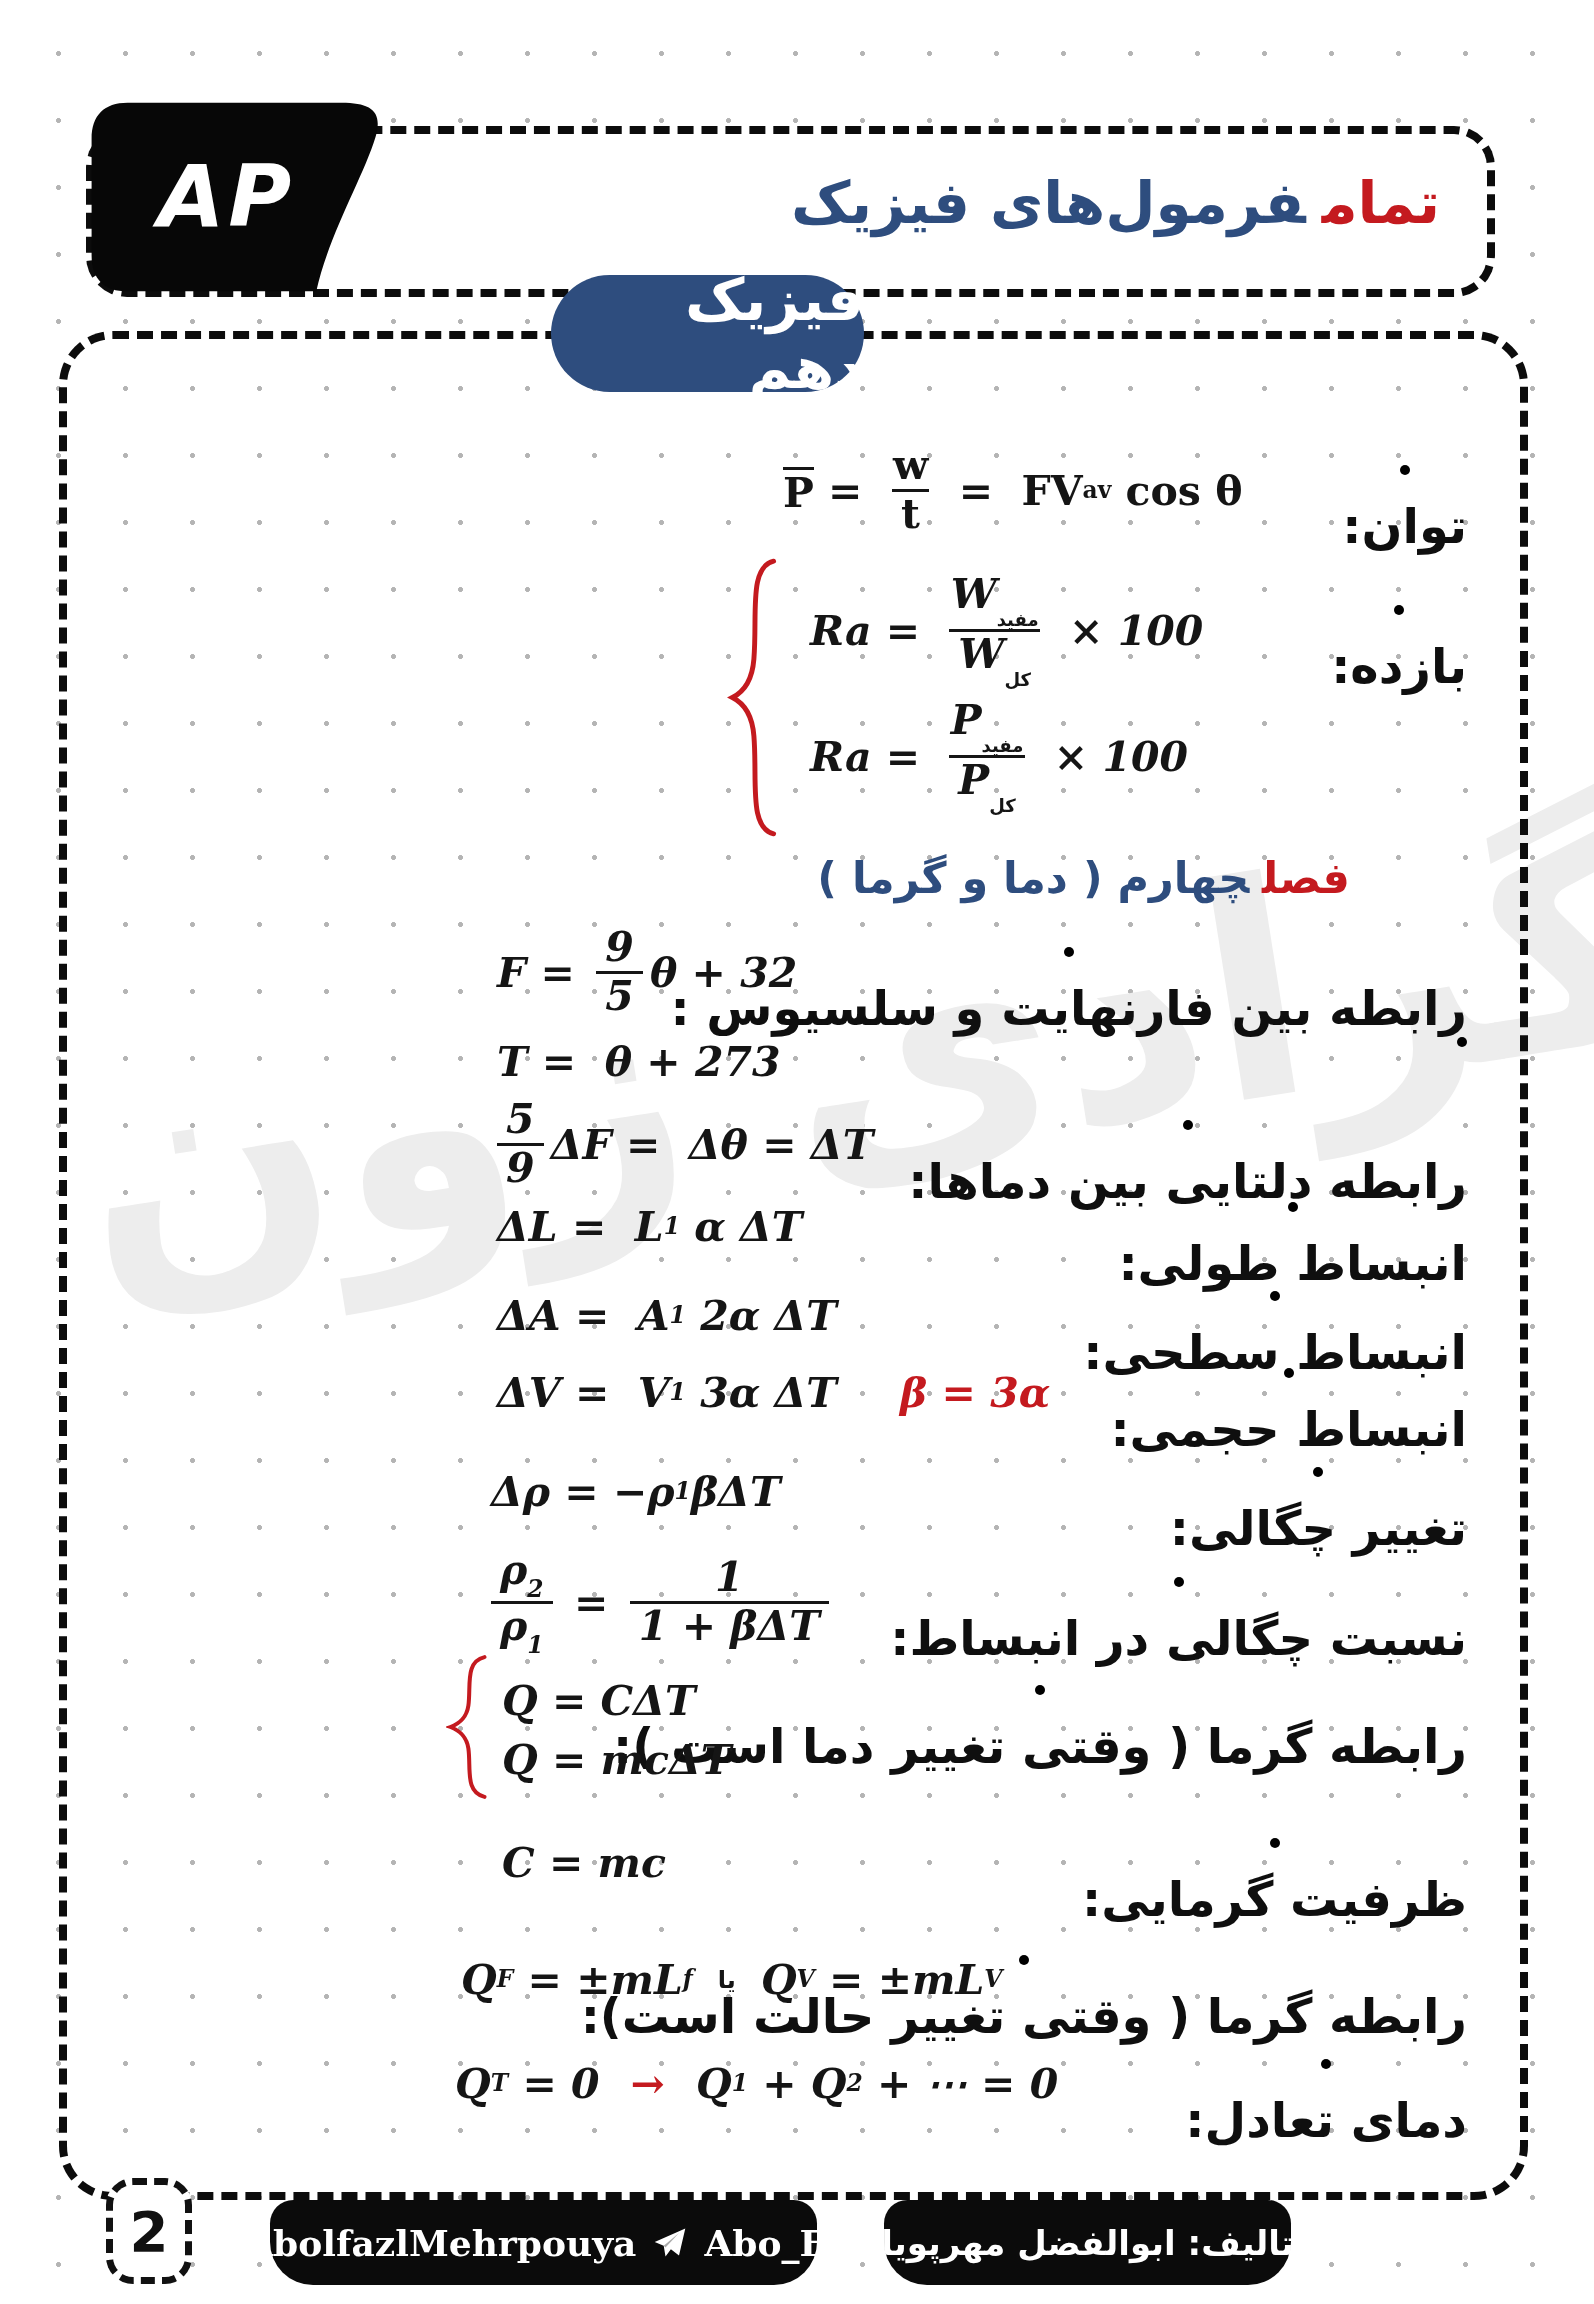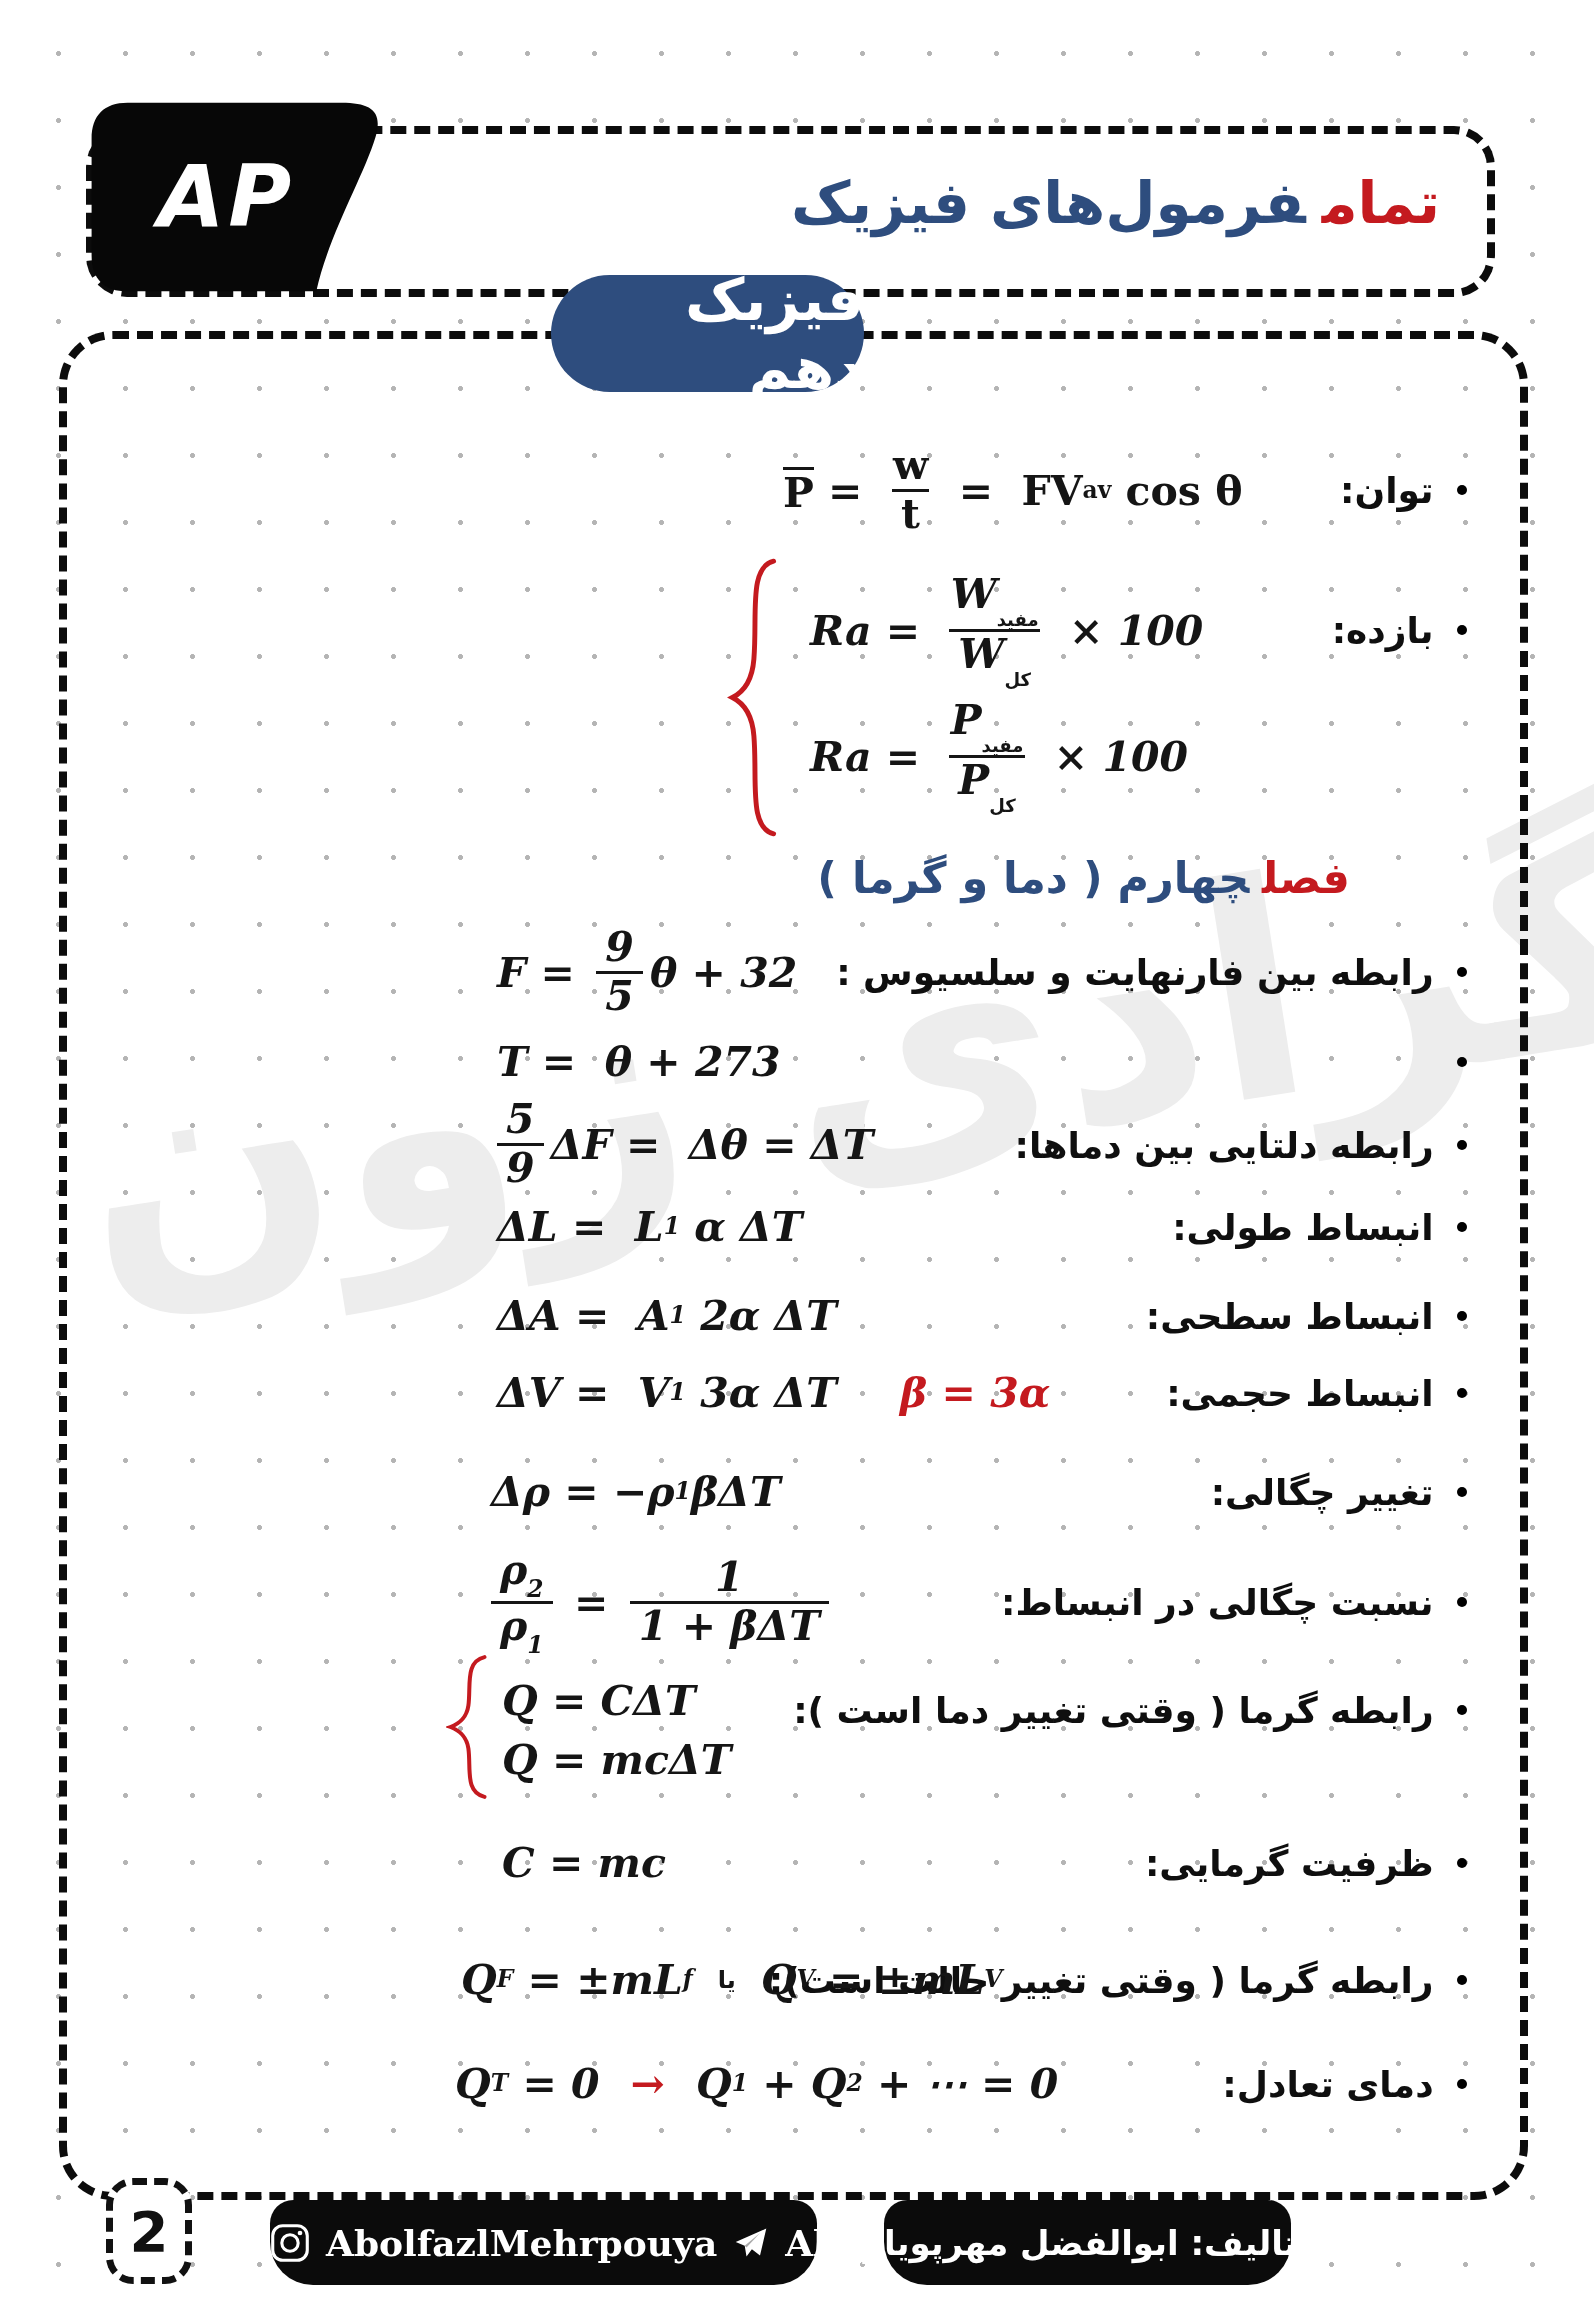--- a/index.html
+++ b/index.html
@@ -50,21 +50,21 @@
   .section-title{
     position:absolute; right:245px; top:853px; z-index:3;
     direction:rtl; font-size:43px; font-weight:bold; white-space:nowrap;
   }
   .section-title .t-red{color:#c41a1f; margin-left:12.6px;}
   .section-title .t-blue{color:#2e4d7e;}
   
   .label{
     position:absolute; right:128px; height:50px; z-index:3;
     direction:rtl; display:flex; align-items:center; gap:23.4px;
-    font-size:36px; font-weight:bold; color:#0f0f0f; white-space:nowrap;
+    font-size:48px; font-weight:bold; color:#0f0f0f; white-space:nowrap;flex-direction:column;
   }
   .bullet{width:10px; height:10px; border-radius:50%; background:#000; flex:0 0 auto;}
   
   .fx{
     position:absolute; display:flex; align-items:center; z-index:3;
     font-family:"DejaVu Serif", serif; font-style:italic; font-weight:700;
     font-size:41px; color:#151515; white-space:pre;
   }
   .fx.upright{font-style:normal;}
   .frac{display:inline-flex; flex-direction:column; align-items:center; line-height:1.12; margin:0 7.2px;}
@@ -76,21 +76,21 @@
         font-size:18px; vertical-align:-18px; line-height:1;}
   .red{color:#c41a1f;}
   .or-word{font-family:"DejaVu Sans", sans-serif; font-style:normal; font-weight:bold;
            font-size:24px; margin:0 25px;}
   .arrow-red{color:#c41a1f; margin:0 31px; font-style:normal;}
   .brace{position:absolute; z-index:3;}
   
   .fpill{
     position:absolute; top:2200px; height:85px; background:#0b0b0b; z-index:4;
     border-radius:23.4px 23.4px 43px 43px; color:#fff;
-    display:flex; align-items:center; justify-content:flex-start; gap:16px;
+    display:flex; align-items:center; justify-content:center; gap:16px;
     box-sizing:border-box;
   }
   .fpill .latin{font-family:"DejaVu Serif", serif; font-weight:bold; font-size:36px; white-space:nowrap;}
   .fpill .fa{direction:rtl; font-size:34px; font-weight:bold; white-space:nowrap;}
   .page-badge{
     position:absolute; left:106px; top:2178px; width:86px; height:106px; z-index:5;
     background:#fff; border:7.2px dashed #111; border-radius:27px; box-sizing:border-box;
     display:flex; align-items:center; justify-content:center;
     font-size:56px; font-weight:bold; color:#111;
   }

